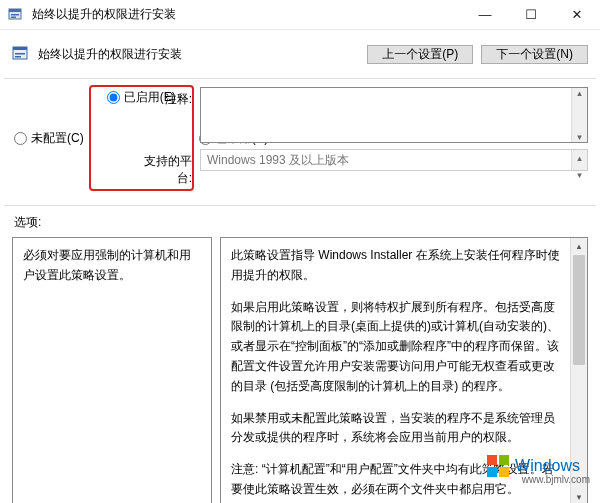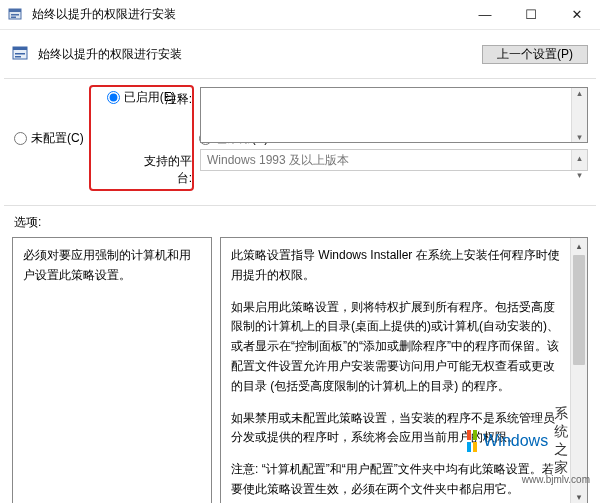--- a/index.html
+++ b/index.html
@@ -89,20 +89,21 @@
     <svg viewBox="0 0 18 18" width="18" height="18">
       <rect x="1" y="2" width="14" height="12" fill="#e6eef8" stroke="#3d66a8"></rect>
       <rect x="1" y="2" width="14" height="3" fill="#3d66a8"></rect>
       <rect x="3" y="8" width="10" height="1.5" fill="#3d66a8"></rect>
       <rect x="3" y="11" width="6" height="1.5" fill="#3d66a8"></rect>
     </svg>
   </span>
   <span class="policy-title">始终以提升的权限进行安装</span>
   <div class="navbtns">
     <div class="btn">上一个设置(P)</div>
+    <div class="btn">下一个设置(N)</div>
   </div>
 </div>
 <div class="hr"></div>
 
 <div class="options-row">
   <div class="radio-col">
     <label class="radio-item">
       <input type="radio" name="state" style="">
       <span>未配置(C)</span>
     </label>
@@ -169,16 +170,15 @@
 
 <div class="wm-wrap">
   <div class="watermark">
     <span class="wlogo">
         <span></span>
         <span></span>
         <span></span>
         <span></span>
       </span>
     <span class="wt1">Windows</span>
-    <span class="wt2">系统之家</span>
   </div>
   <div style="text-align:right; font-size:10px; color:#666; margin-top:2px;">www.bjmlv.com</div>
 </div>
 
 </body></html>

